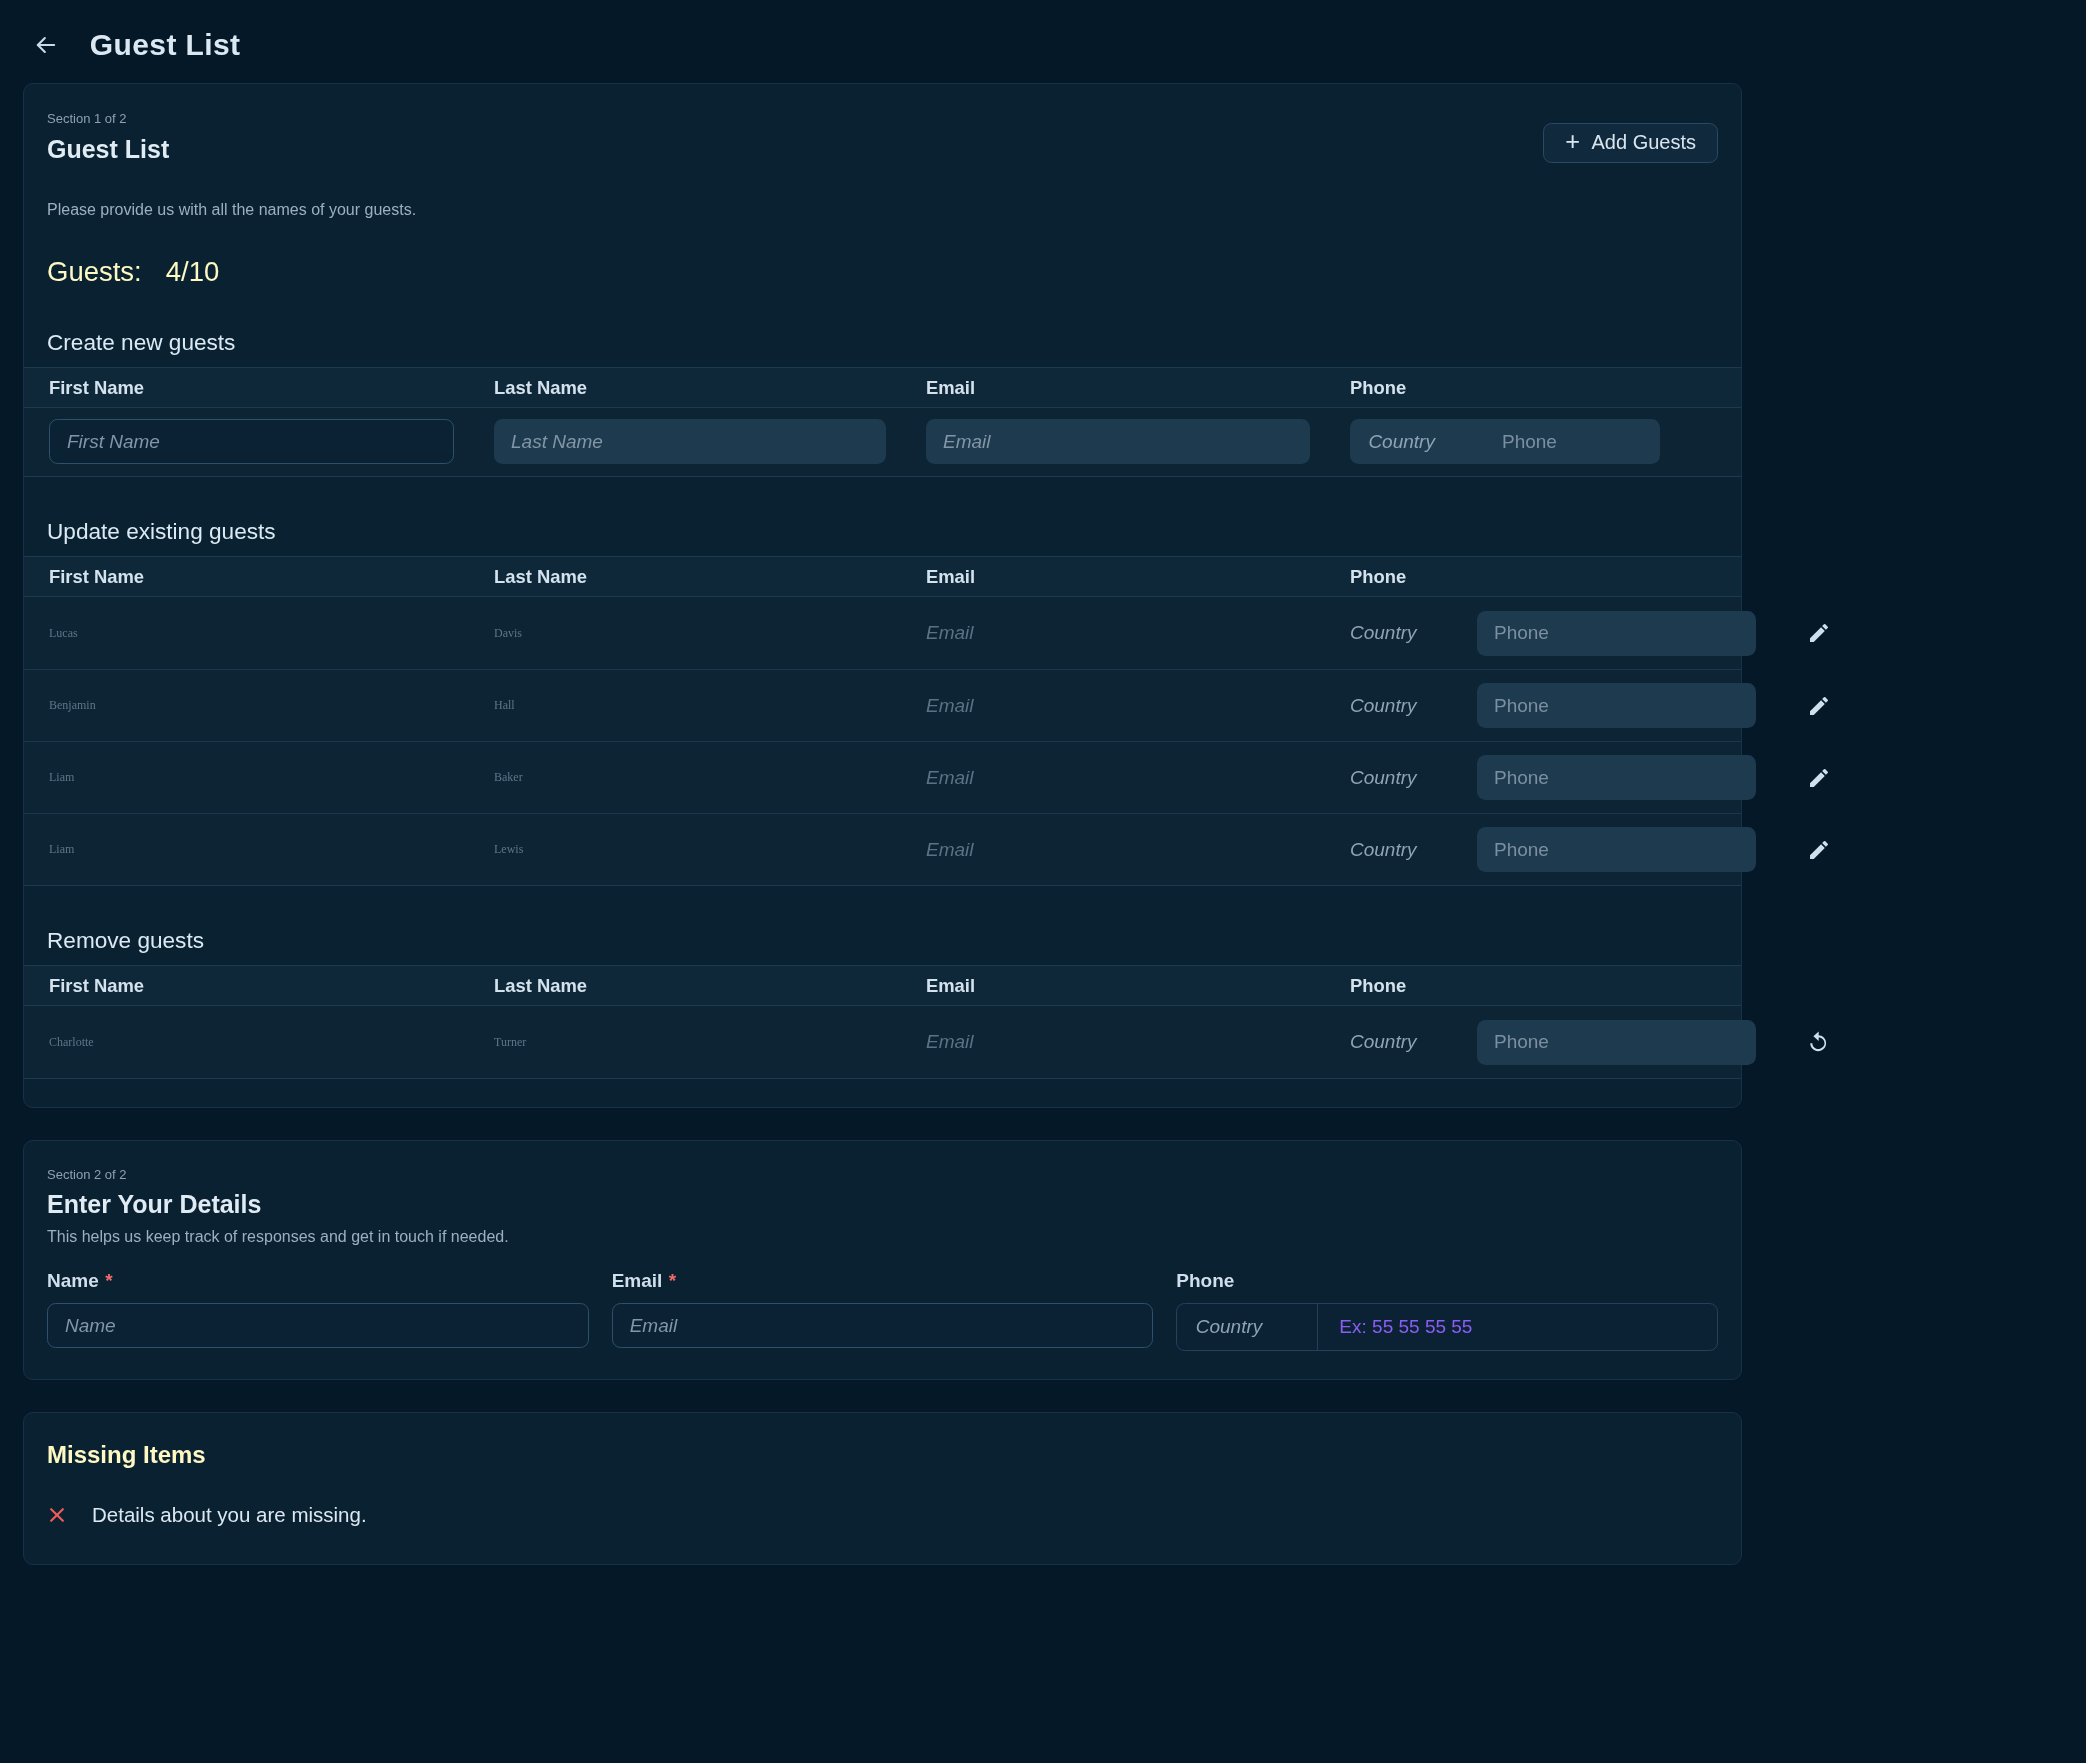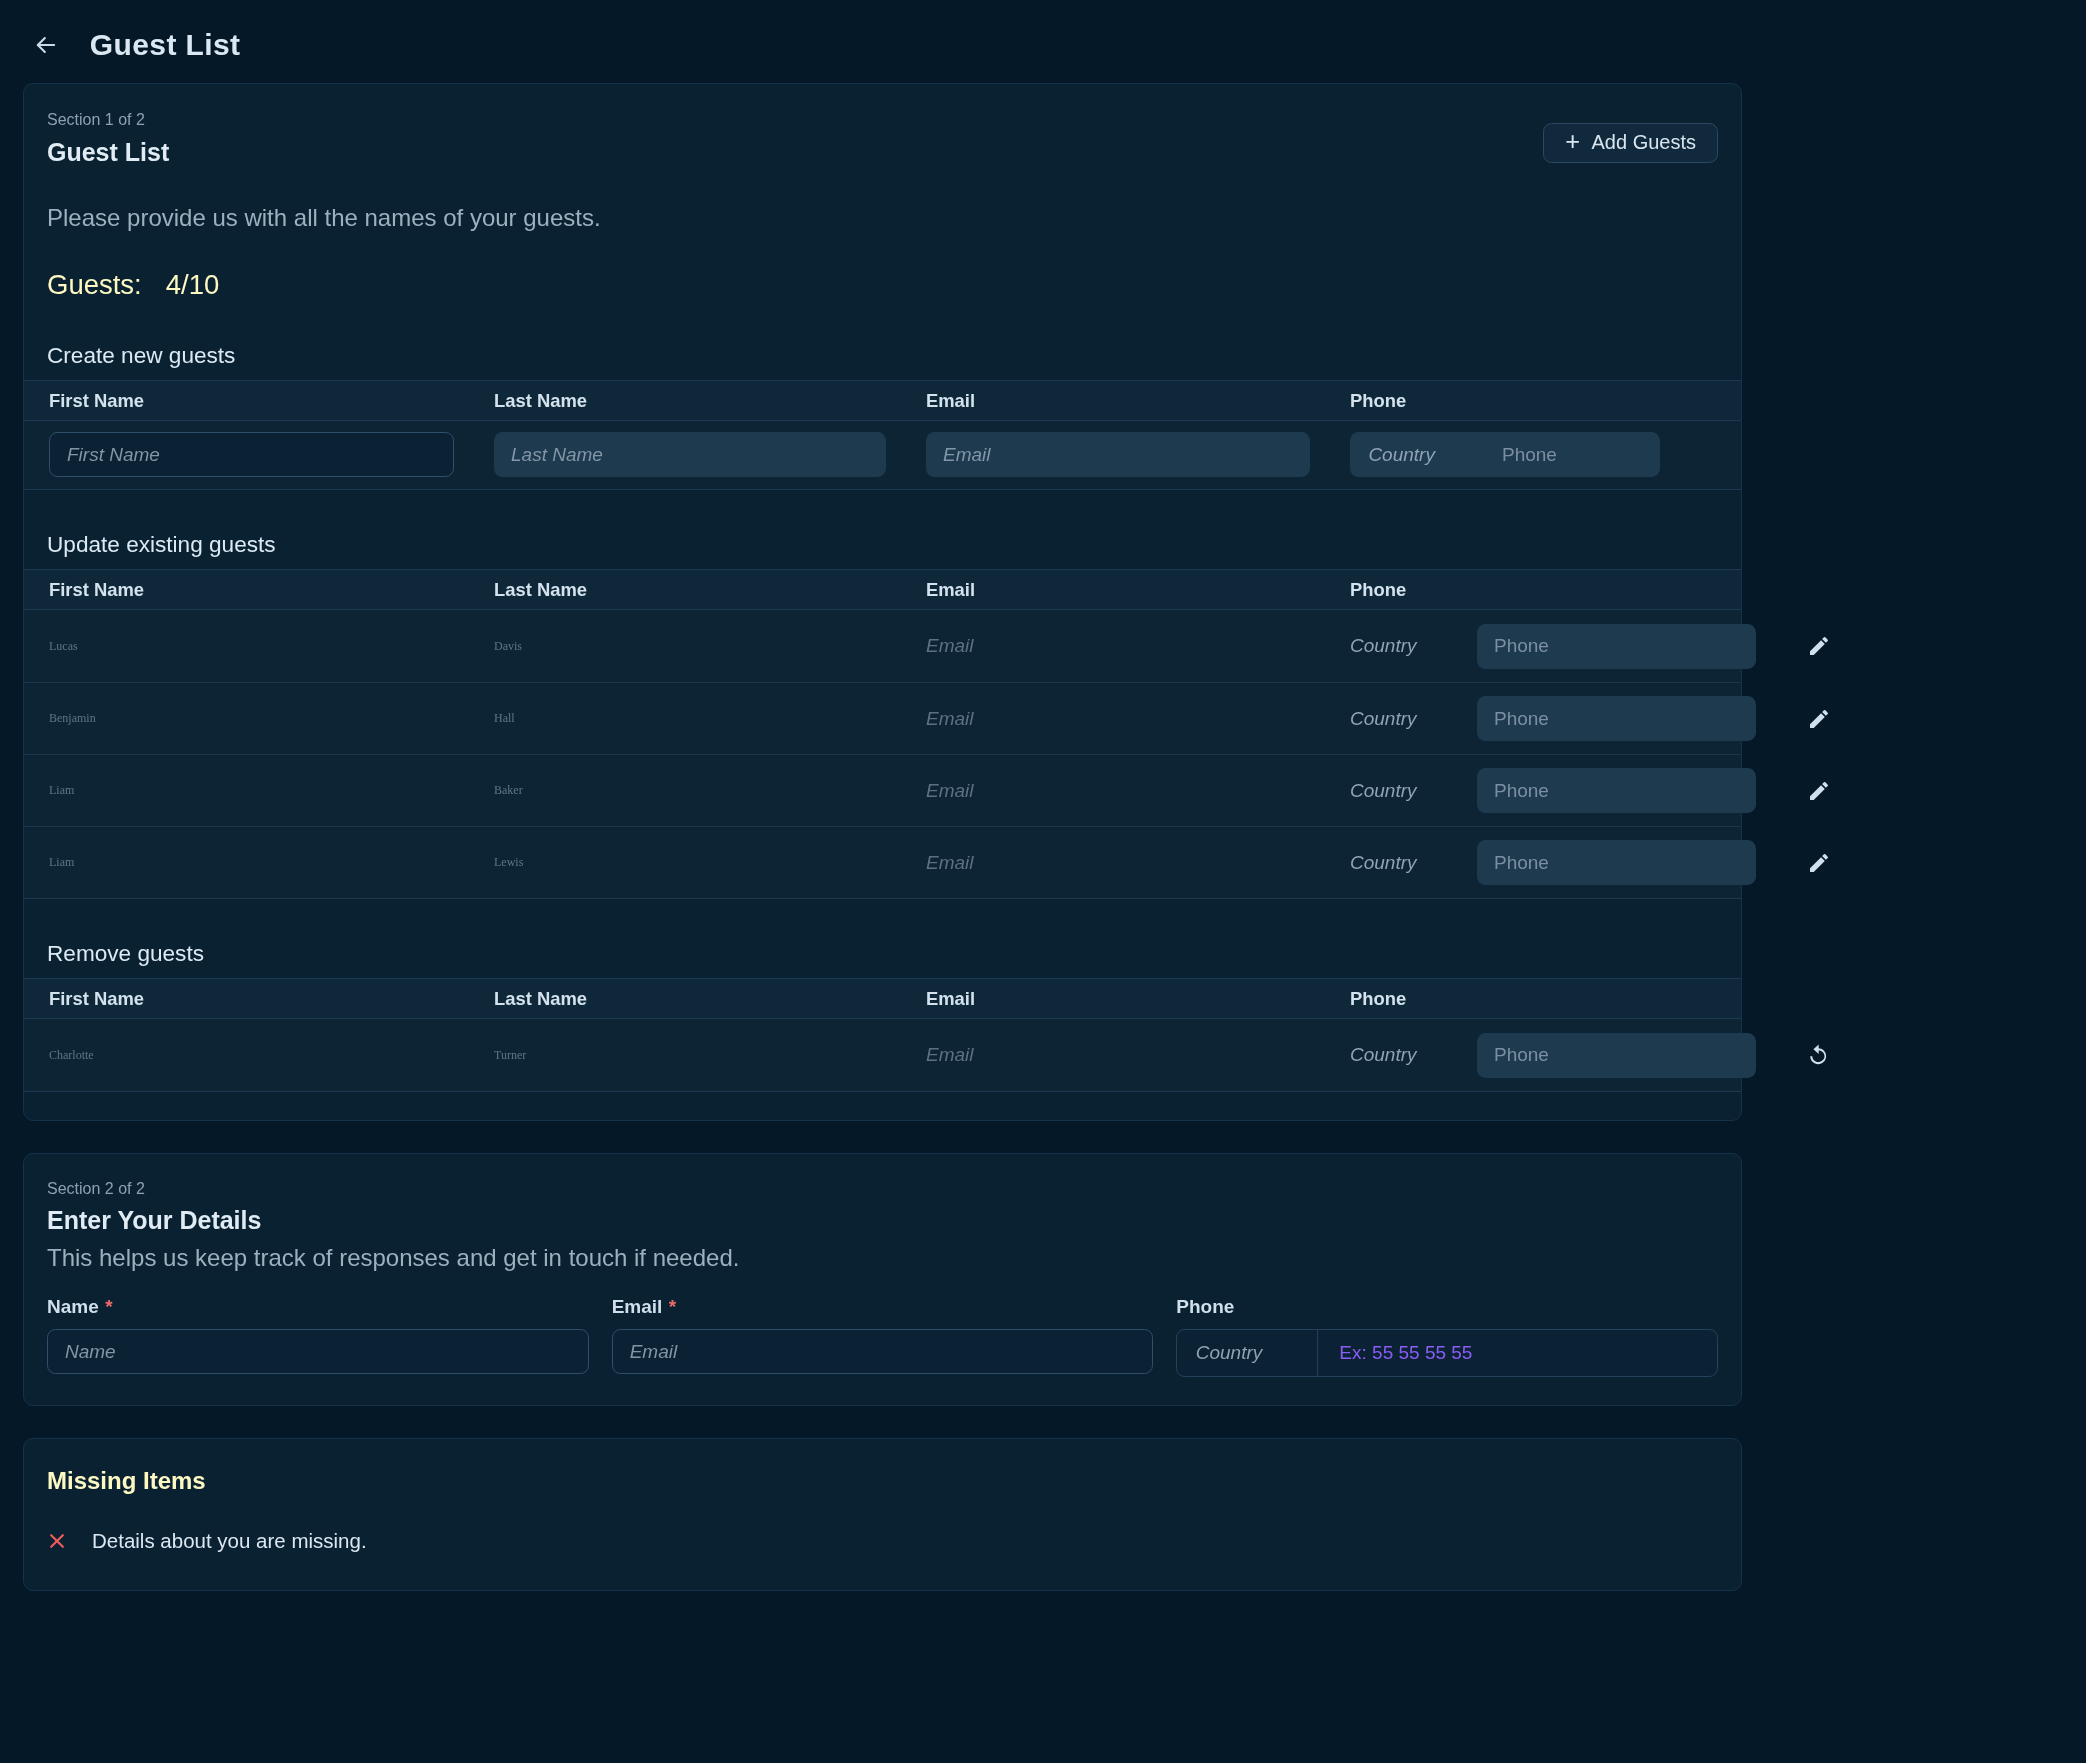--- a/index.html
+++ b/index.html
@@ -19,23 +19,23 @@
   .page-title { font-size:30px; font-weight:bold; color:#dbe8f2; letter-spacing:0.4px; }
 
   
   .card {
     margin:0 23px 32px 23px;
     background:#0a2132;
     border:1.4px solid #15324a;
     border-radius:10px;
   }
   .card-pad { padding-left:23px; padding-right:23px; }
-  .kicker { font-size:16px; color:#8da1b2; }
+  .kicker { font-size:13px; color:#8da1b2; }
   .card-title { font-size:25px; font-weight:bold; color:#e0ebf3; margin-top:8.5px; }
-  .card-desc { font-size:24px; color:#9cb0c0; margin-top:37px; }
+  .card-desc { font-size:16px; color:#9cb0c0; margin-top:37px; }
 
   .sec1-top { display:flex; justify-content:space-between; align-items:flex-start; padding-top:27px; }
   .add-guests-btn {
     display:flex; align-items:center; gap:11.3px;
     height:40px; padding:0 21px; margin-top:11.3px;
     background:#10293c; border:1.4px solid #2b4962; border-radius:8.5px;
     color:#d9e6f0; font-size:20px; font-family:inherit; cursor:pointer;
   }
   .plus-glyph { font-size:25.4px; font-weight:300; line-height:1; margin-top:-2.8px; }
 

